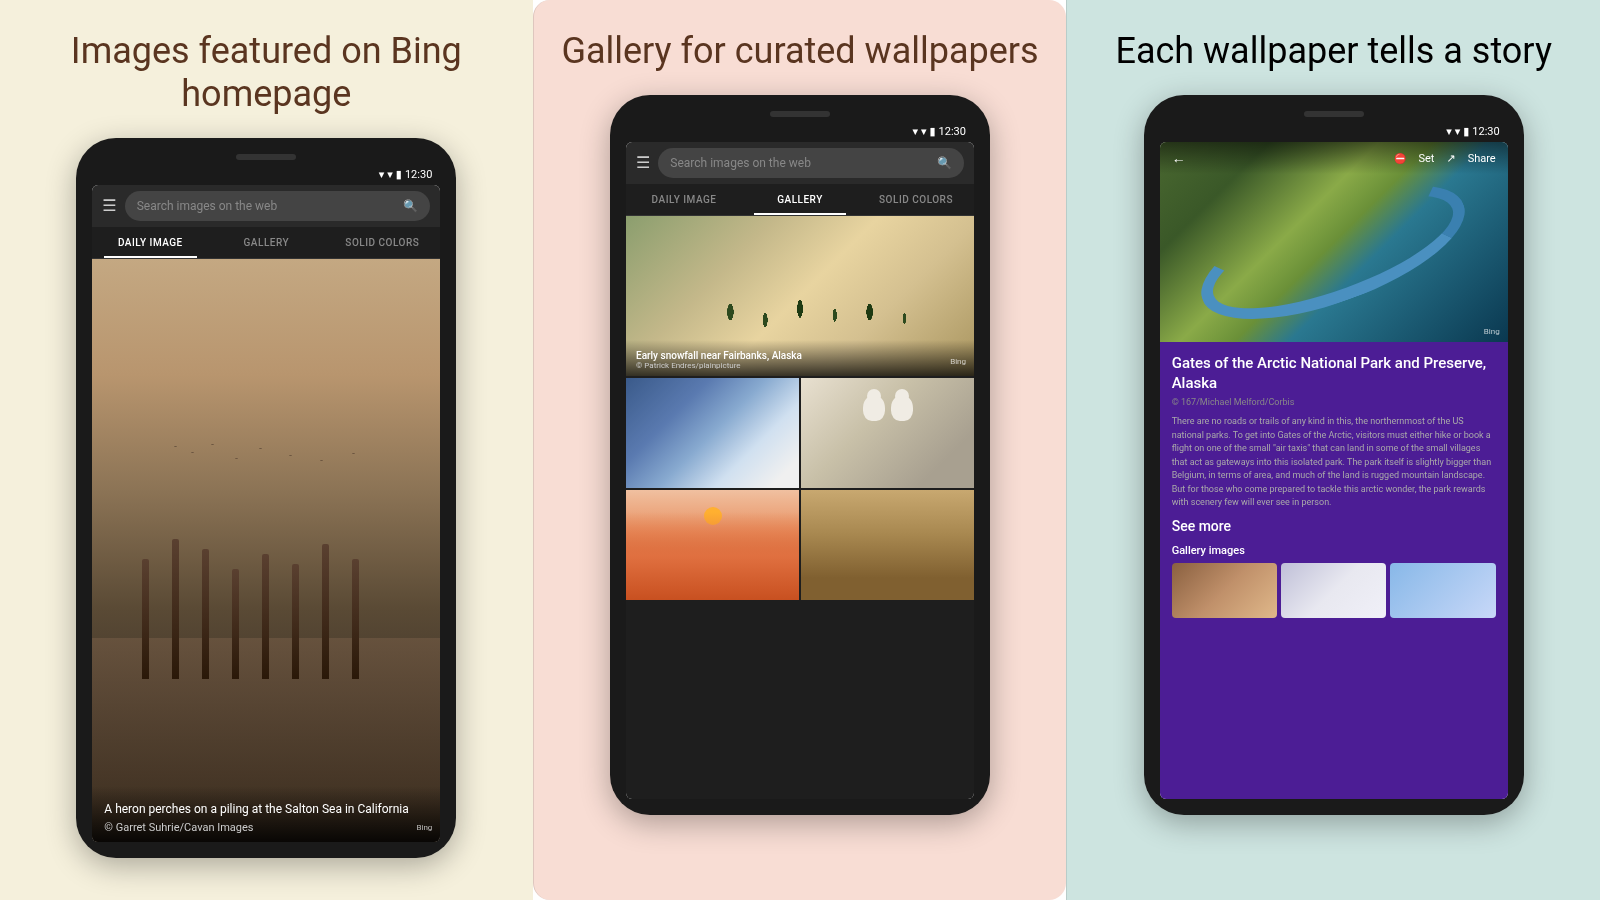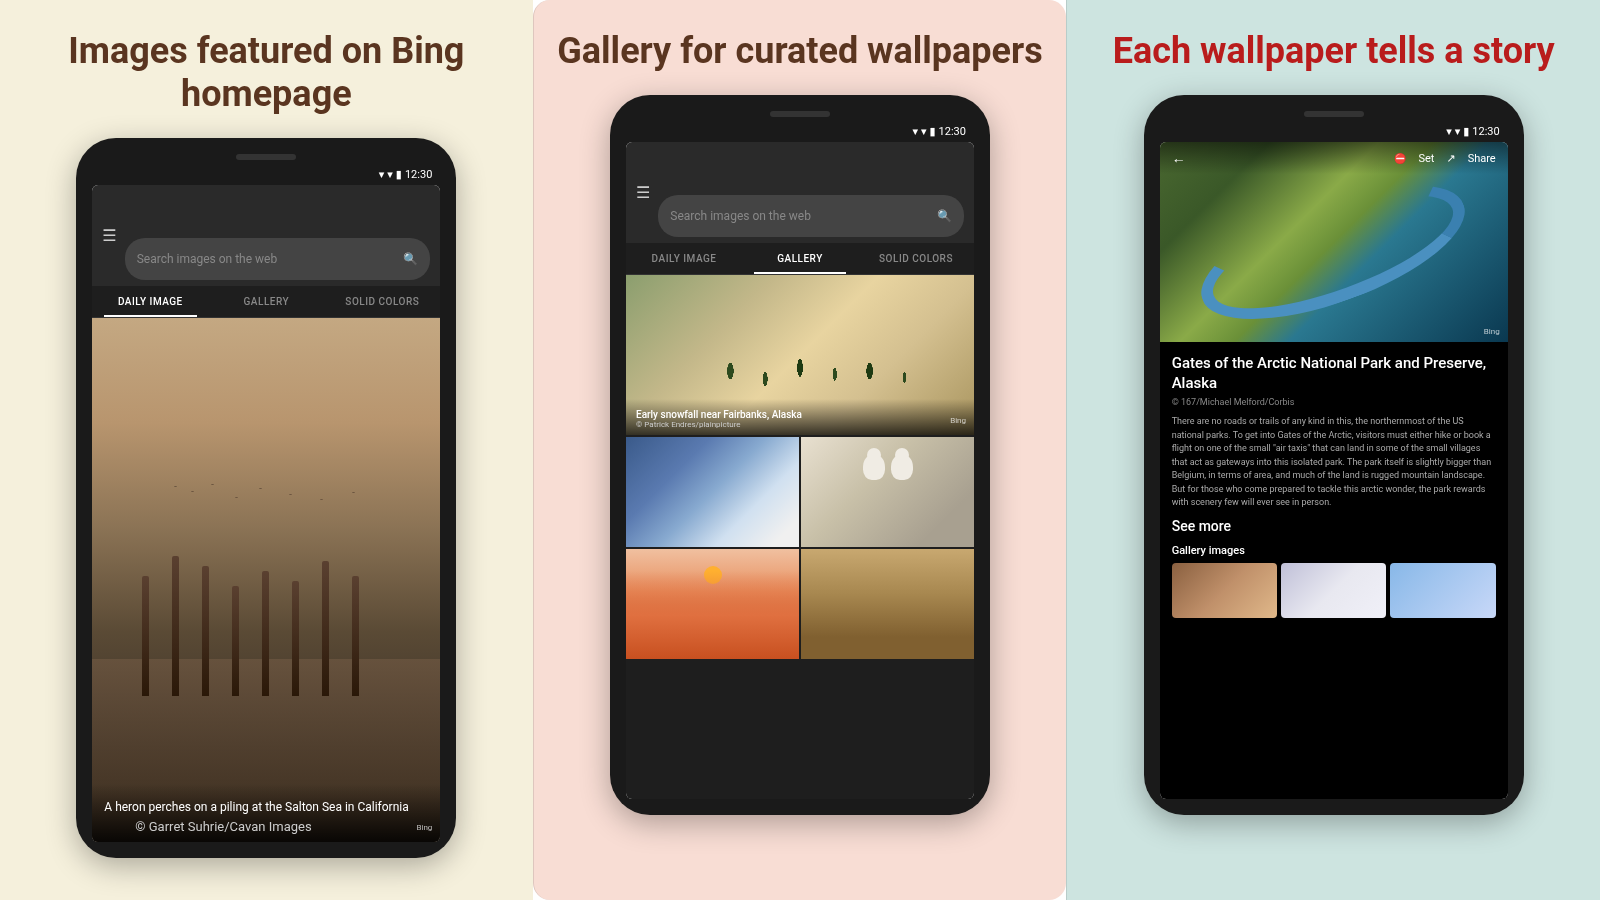--- a/index.html
+++ b/index.html
@@ -18,27 +18,27 @@
       align-items: center;
       padding: 30px 20px 20px;
       position: relative;
     }
     .panel-1 { background: #f5f0dc; }
     .panel-2 { background: #f8ddd4; border-radius: 17px; }
     .panel-3 { background: #cde4e0; }
 
     .panel-title {
       font-size: 36px;
-      font-weight: 700;
+      font-weight: 400;
       color: #5a3520;
       text-align: center;
       line-height: 1.2;
       margin-bottom: 22px;
     }
-    .panel-3 .panel-title { color: #b91c1c; }
+    .panel-3 .panel-title { color: #000000; }
 
     
     .phone {
       width: 380px;
       height: 720px;
       background: #1a1a1a;
       border-radius: 40px;
       padding: 16px;
       position: relative;
       box-shadow: 0 8px 30px rgba(0,0,0,0.3);
@@ -87,27 +87,26 @@
     }
     .hamburger {
       color: #ccc;
       font-size: 16px;
       line-height: 1;
     }
     .search-input {
       flex: 1;
       background: #444;
       border-radius: 20px;
-      padding: 14px 12px;
+      padding: 8px 12px;
       color: #aaa;
       font-size: 12px;
       display: flex;
       align-items: center;
       justify-content: space-between;
-      margin-top: 47px;
     }
     .search-input span { color: #888; font-size: 12px; }
 
     
     .tabs {
       display: flex;
       background: #1e1e1e;
       border-bottom: 1px solid #333;
     }
     .tab {
@@ -203,22 +202,21 @@
     }
     .caption-title {
       color: #fff;
       font-size: 12px;
       font-weight: 400;
       line-height: 1.3;
       margin-bottom: 4px;
     }
     .caption-credit {
       color: #ccc;
-      font-size: 13px;
-      margin-left: 31px;
+      font-size: 11px;
     }
     .bing-logo-small {
       position: absolute;
       bottom: 10px;
       right: 8px;
       color: #fff;
       font-size: 8px;
       opacity: 0.7;
     }
 
@@ -403,21 +401,21 @@
       position: absolute;
       bottom: 6px;
       right: 8px;
       color: #fff;
       font-size: 8px;
       opacity: 0.7;
     }
 
     .story-content {
       flex: 1;
-      background: #000000;
+      background: #4c1d95;
       padding: 12px;
       overflow: hidden;
     }
     .story-title {
       color: #fff;
       font-size: 15px;
       font-weight: 500;
       line-height: 1.3;
       margin-bottom: 4px;
     }

